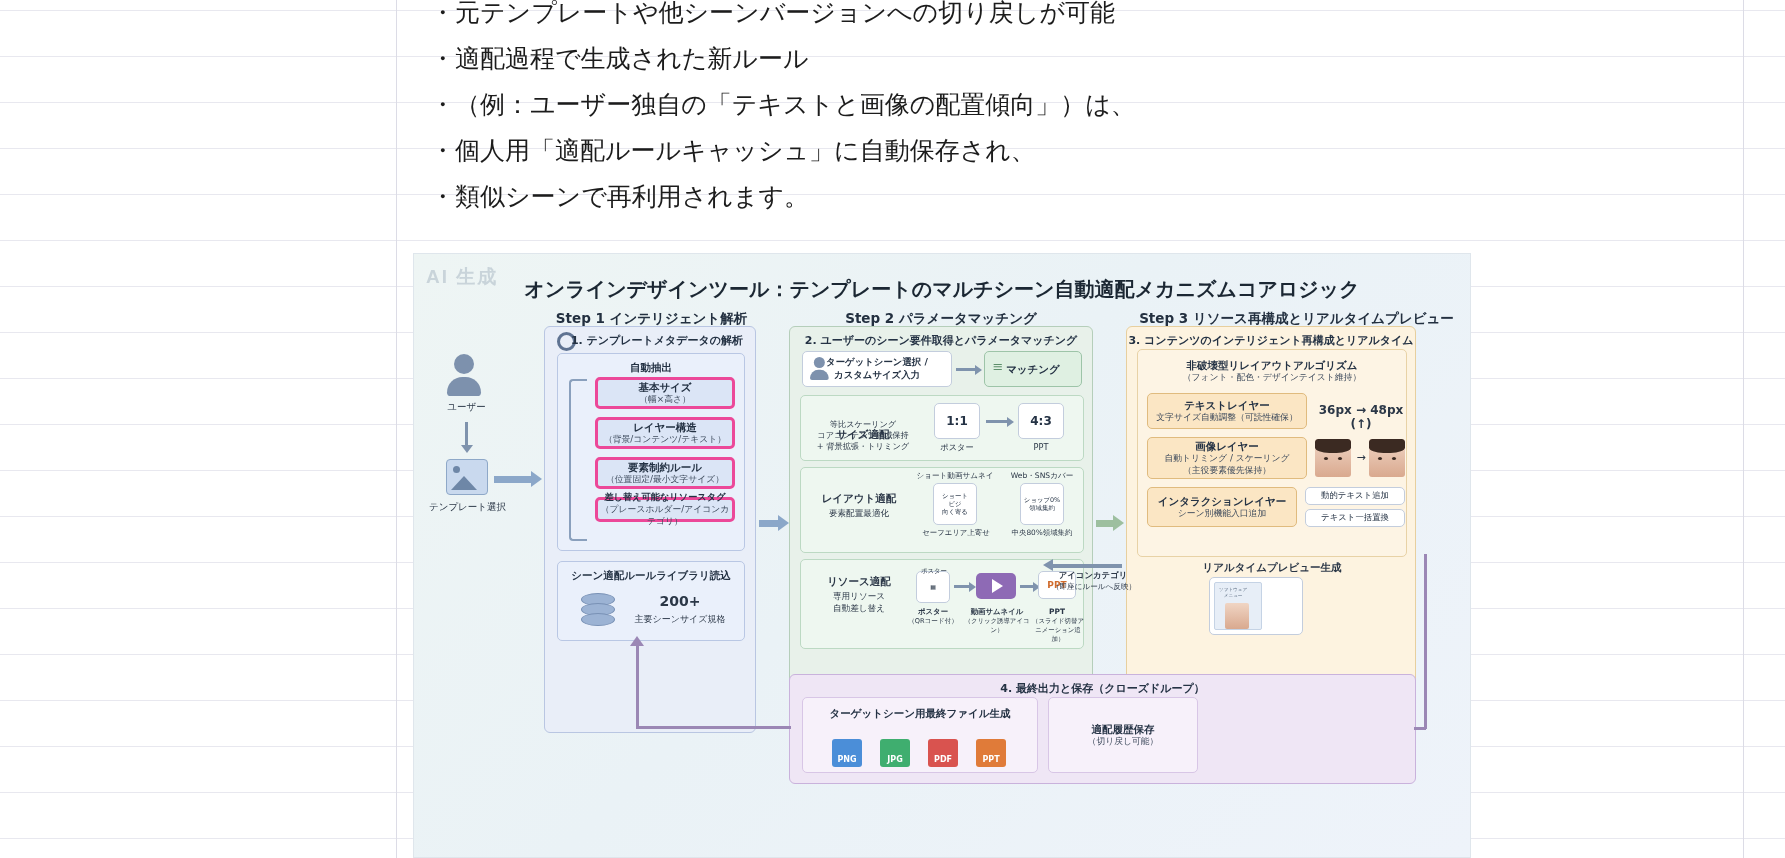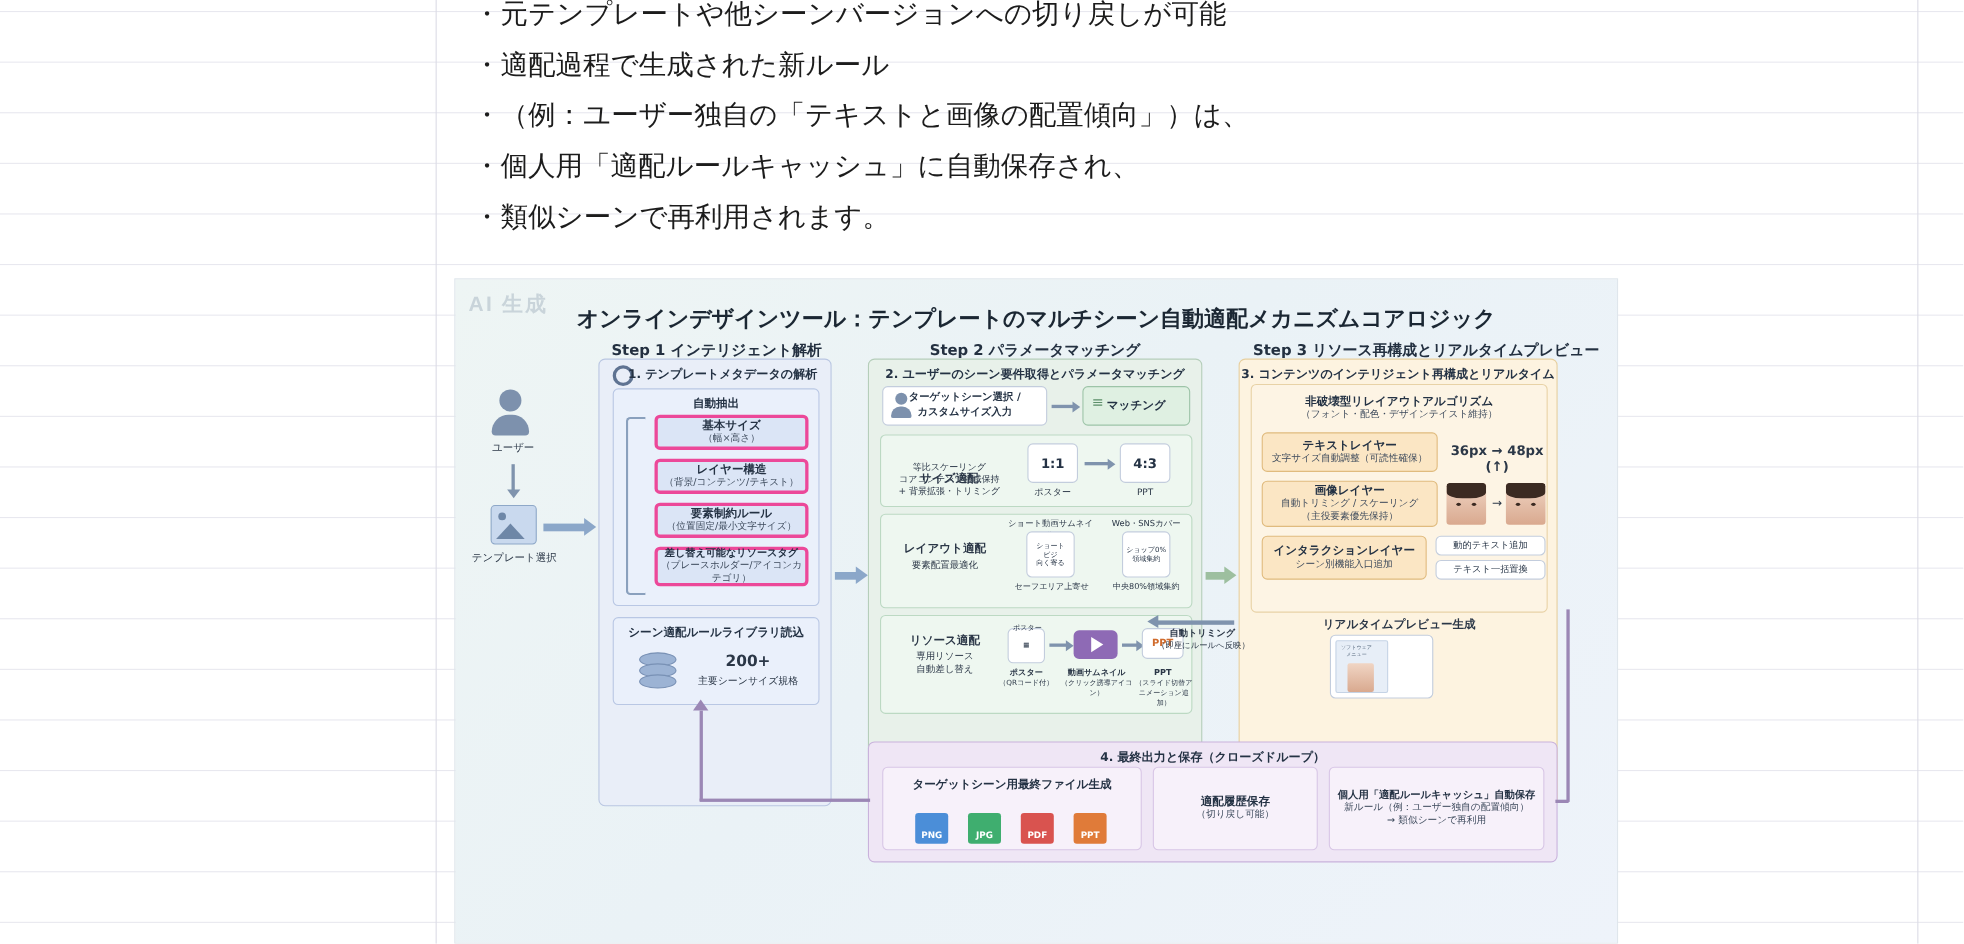--- a/index.html
+++ b/index.html
@@ -202,21 +202,21 @@
       <div class="b-s">（幅×高さ）</div>
     </div>
     <div class="box blue" style="left:50px;top:90px;width:140px;height:32px;">
       <div class="b-t">レイヤー構造</div>
       <div class="b-s">（背景/コンテンツ/テキスト）</div>
     </div>
     <div class="box blue" style="left:50px;top:130px;width:140px;height:32px;">
       <div class="b-t">要素制約ルール</div>
       <div class="b-s">（位置固定/最小文字サイズ）</div>
     </div>
-    <div class="box blue" style="left:50px;top:170px;width:140px;height:36px;align-items:center;">
+    <div class="box blue" style="left:50px;top:170px;width:140px;height:25px;align-items:center;">
       <div class="b-t" style="font-size:9.2px;">差し替え可能なリソースタグ</div>
       <div class="b-s">（プレースホルダー/アイコンカテゴリ）</div>
     </div>
 
     <div class="box blue-lite" style="left:12px;top:234px;width:188px;height:80px;justify-content:flex-start;padding-top:6px;">
       <div class="b-t">シーン適配ルールライブラリ読込</div>
     </div>
     <div class="dbicon" style="left:36px;top:266px;">
       <span style="top:0;"></span>
         <span style="top:10px;"></span>
@@ -351,21 +351,21 @@
     <div class="lbl b" style="left:60px;top:234px;width:170px;font-size:10.5px;">リアルタイムプレビュー生成</div>
     <div class="box white" style="left:82px;top:250px;width:94px;height:58px;align-items:flex-start;padding:4px;">
       <div style="width:46px;height:50px;background:#e7eef7;border:1px solid #c5d3e5;border-radius:2px;position:relative;">
         <div style="position:absolute;left:4px;top:4px;font-size:4.6px;color:#5a6b80;">ソフトウェア<br>メニュー</div>
         <div style="position:absolute;left:10px;top:20px;width:24px;height:26px;border-radius:2px;background:linear-gradient(#f0d5c4,#d9a98f);"></div>
       </div>
     </div>
   </div>
 
   <div class="arrow-l" style="left:638px;top:310px;width:70px;"></div>
-  <div class="lbl b" style="left:636px;top:316px;width:86px;font-size:8.4px;">自動トリミング</div>
+  <div class="lbl b" style="left:636px;top:316px;width:86px;font-size:8.4px;">アイコンカテゴリ</div>
   <div class="lbl" style="left:628px;top:328px;width:104px;font-size:7.6px;">（即座にルールへ反映）</div>
 
   <div class="arrow-down big" style="left:852px;top:488px;height:22px;"></div>
 
   <div class="col purple" style="left:375px;top:420px;width:627px;height:110px;">
     <div class="panel-title">4. 最終出力と保存（クローズドループ）</div>
 
     <div class="box purple-lite" style="left:12px;top:22px;width:236px;height:76px;justify-content:flex-start;padding-top:8px;">
       <div class="b-t">ターゲットシーン用最終ファイル生成</div>
     </div>
@@ -380,25 +380,20 @@
       </div>
     <div class="filechip" style="left:186px;top:64px;background:#e07b39;">
         <span>PPT</span>
       </div>
 
     <div class="box purple-lite" style="left:258px;top:22px;width:150px;height:76px;">
       <div class="b-t">適配履歴保存</div>
       <div class="b-s">（切り戻し可能）</div>
     </div>
 
-    <div class="box purple-lite" style="left:418px;top:22px;width:196px;height:76px;">
-      <div class="b-t" style="font-size:9.4px;">個人用「適配ルールキャッシュ」自動保存</div>
-      <div class="b-s">新ルール（例：ユーザー独自の配置傾向）</div>
-      <div class="b-s">→ 類似シーンで再利用</div>
-    </div>
   </div>
 
   <div class="loop-line v" style="left:222px;top:392px;height:82px;"></div>
   <div class="loop-line h" style="left:222px;top:472px;width:155px;"></div>
   <div class="loop-arrow" style="left:216px;top:382px;"></div>
 
   <div class="loop-line v" style="left:1010px;top:300px;height:175px;"></div>
   <div class="loop-line h" style="left:1000px;top:473px;width:12px;"></div>
 
 </div>

